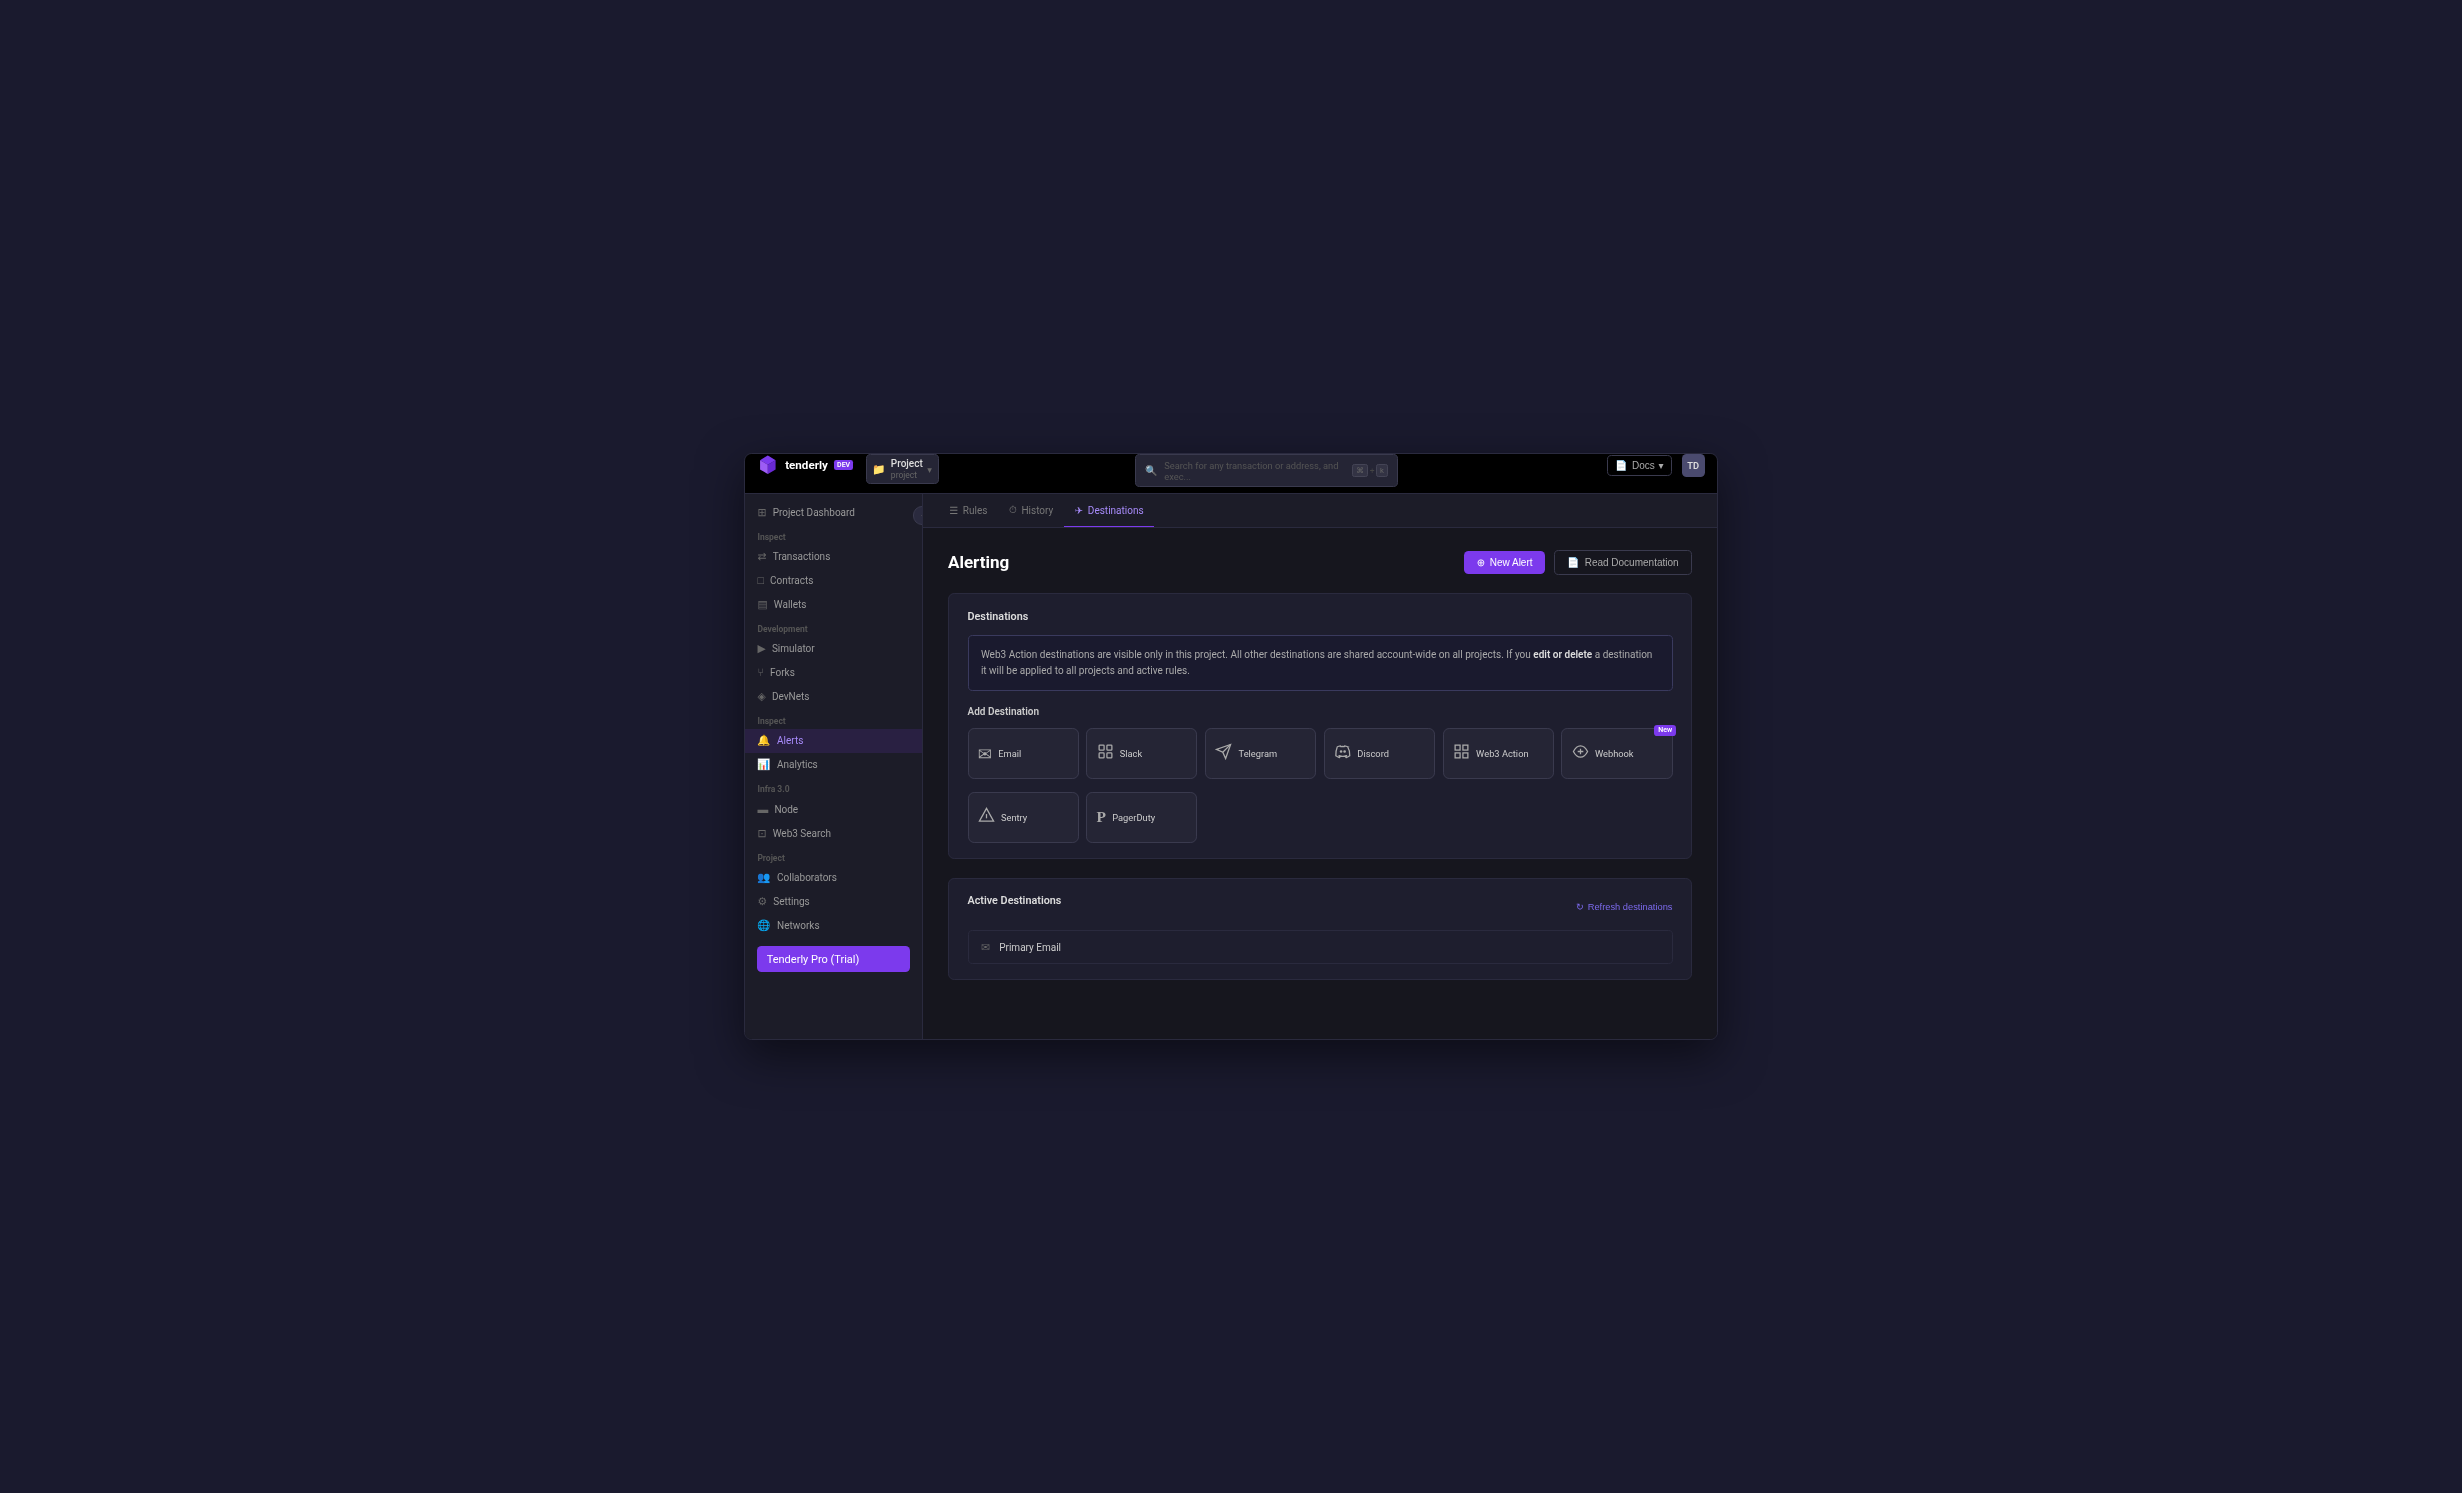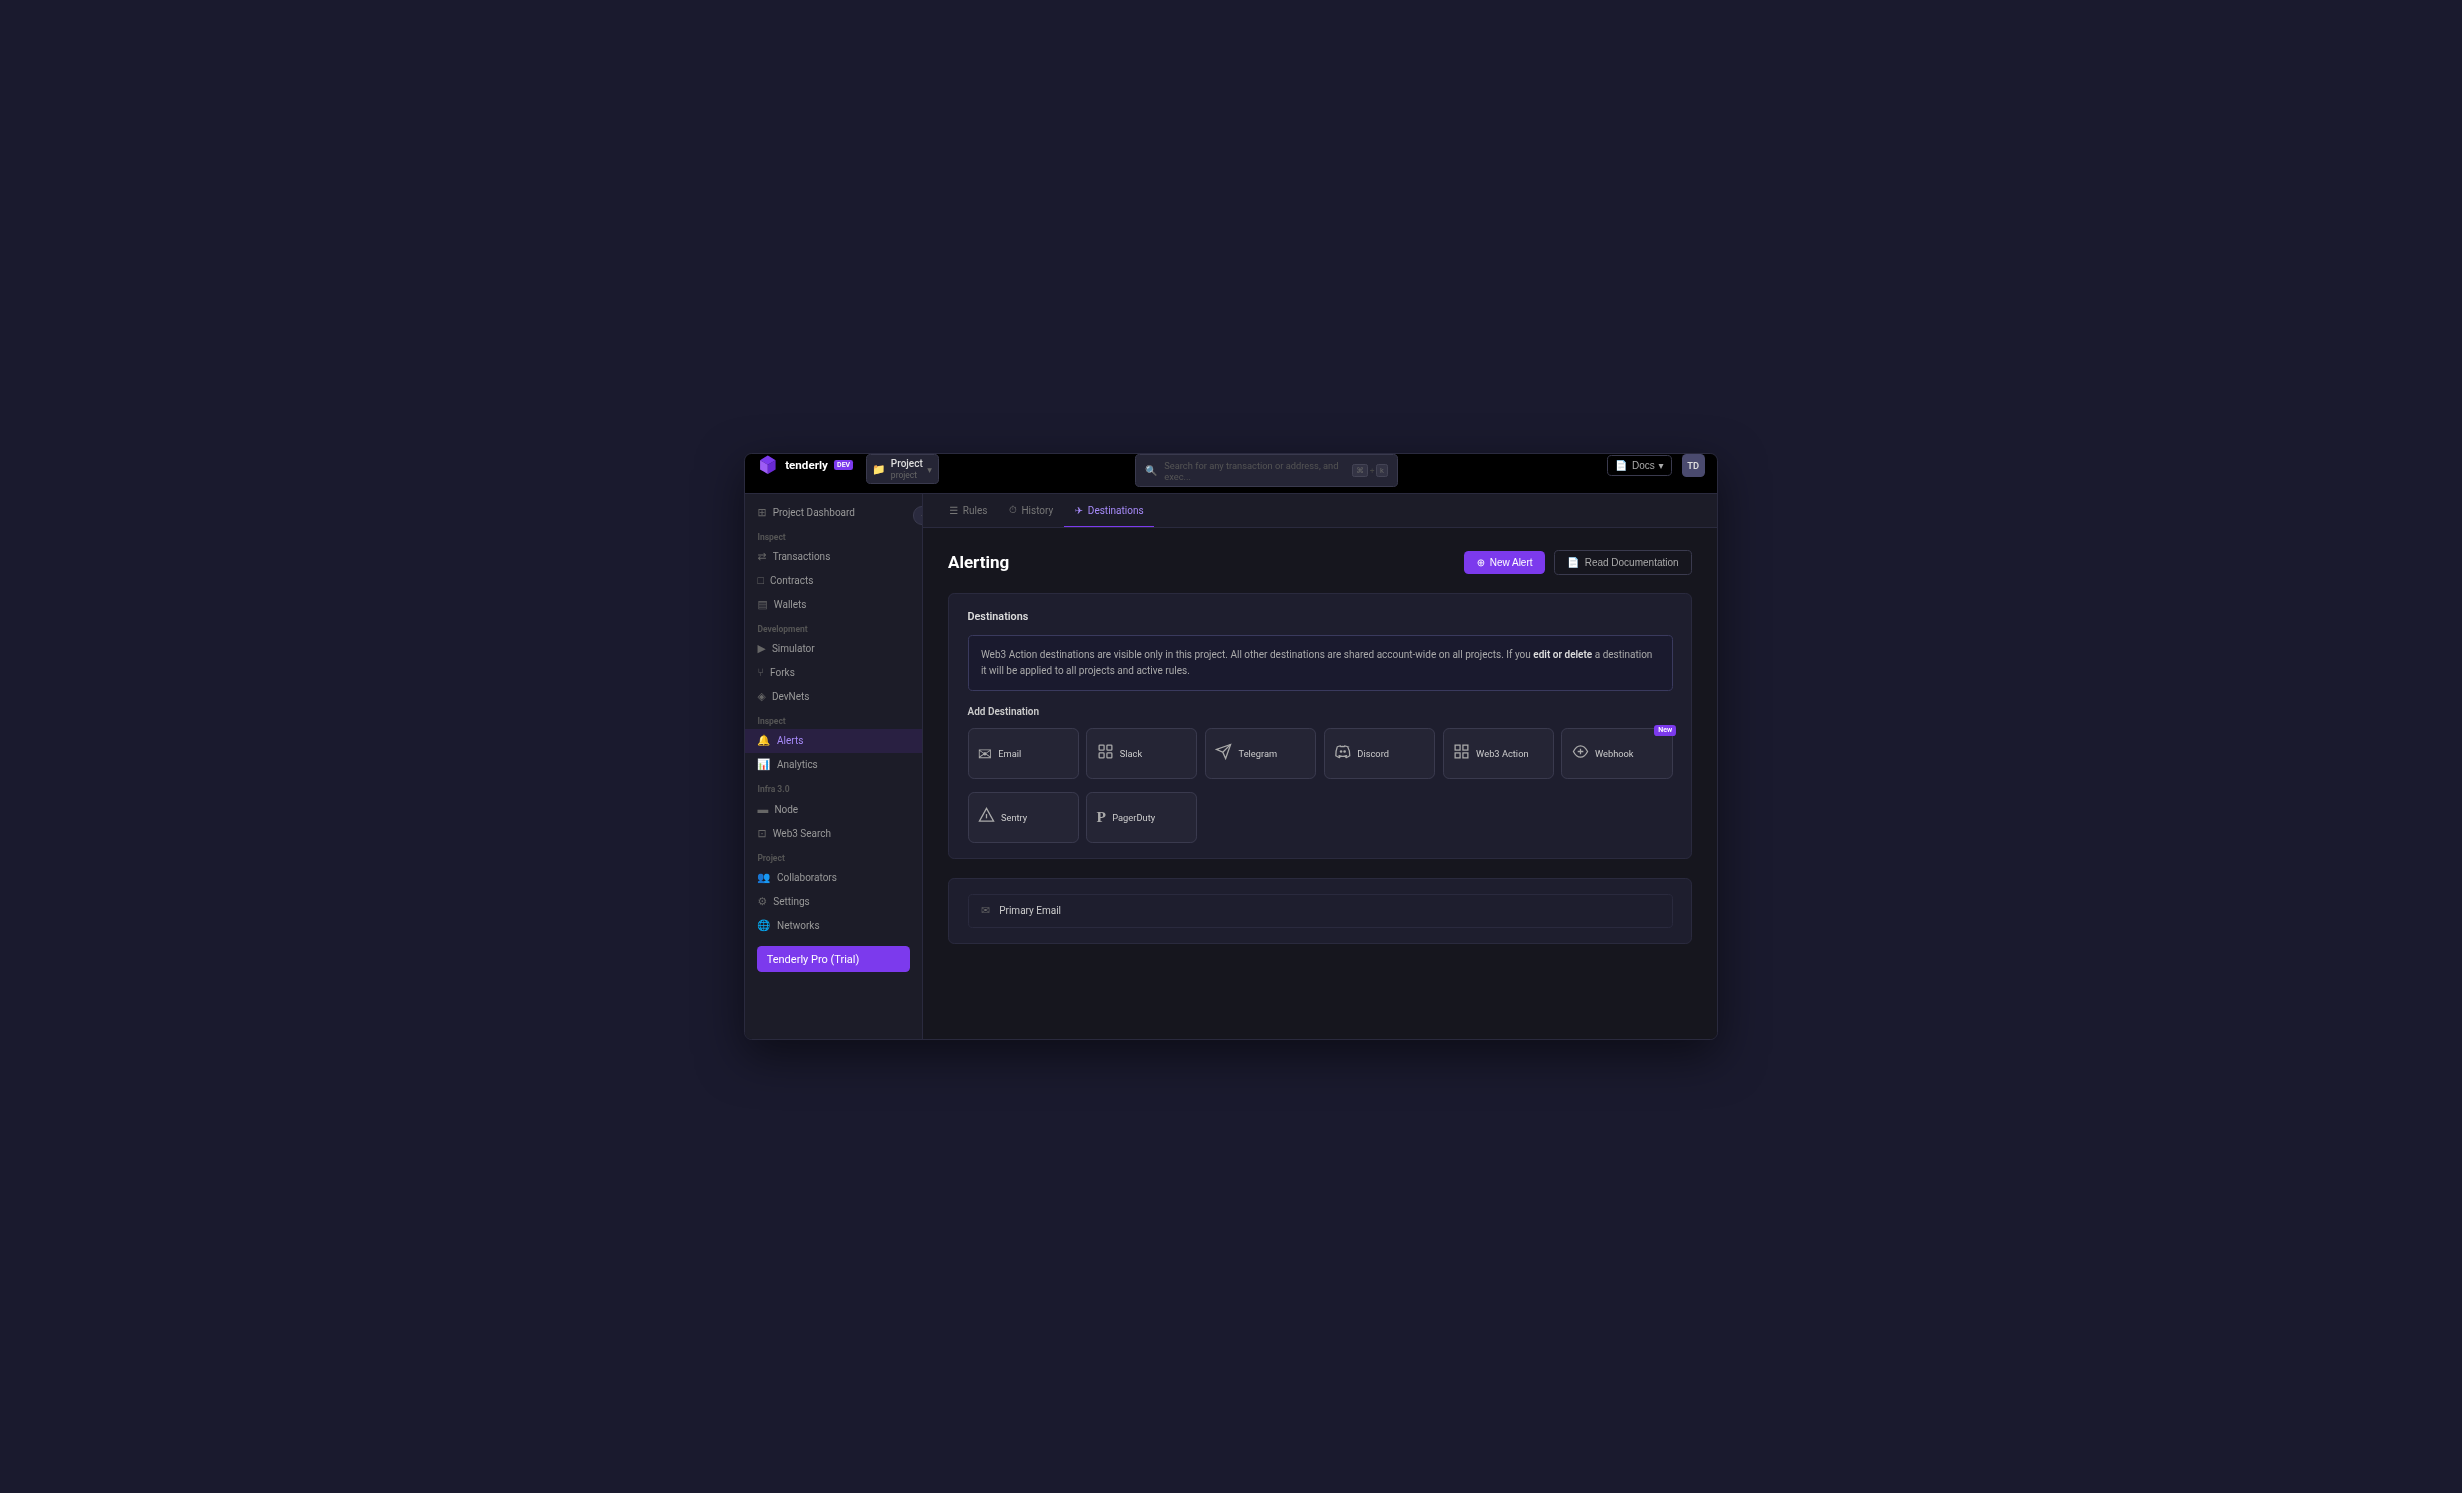--- a/index.html
+++ b/index.html
@@ -630,20 +630,27 @@
             </div>
 
             <div class="dest-card">
               <span class="dest-icon" style="font-size:15.5px; color:#aaa; font-weight:700; font-family:serif;">P</span>
               <span class="dest-label">PagerDuty</span>
             </div>
           </div>
         </div>
 
         <div class="section-card">
+          <div class="active-destinations-header">
+            <div class="section-title">Active Destinations</div>
+            <button class="refresh-btn">
+              <span>↻</span>
+              <span>Refresh destinations</span>
+            </button>
+          </div>
           <div class="active-dest-row">
             <span class="icon">✉</span>
             <span>Primary Email</span>
           </div>
         </div>
       </div>
     </div>
   </div>
 </div>
 

